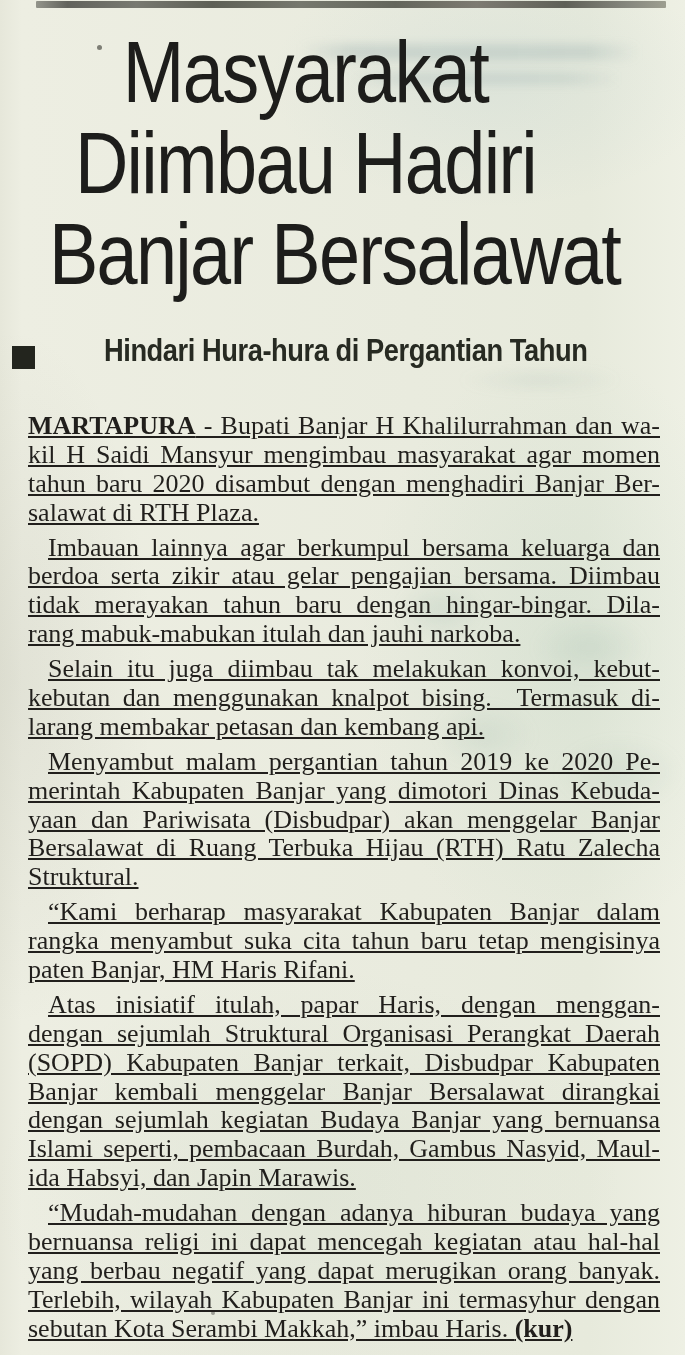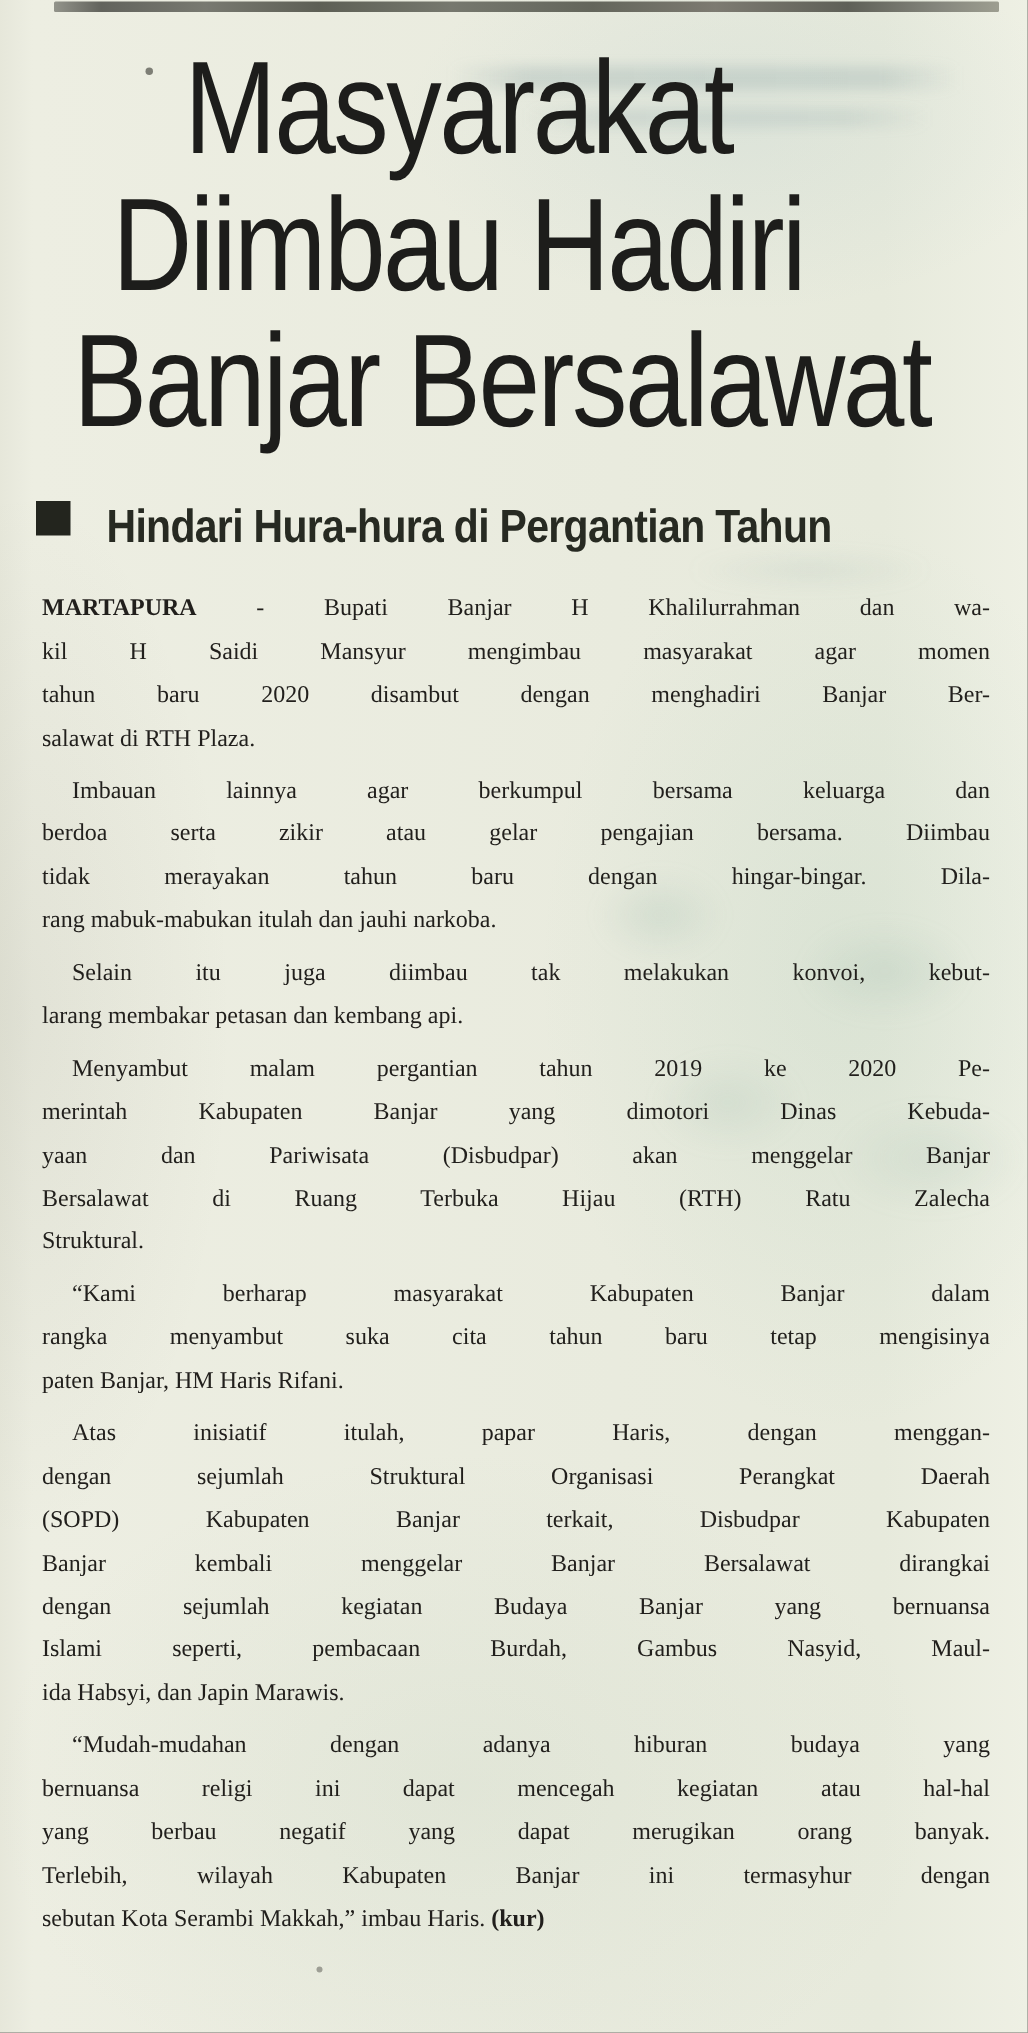--- a/index.html
+++ b/index.html
@@ -38,33 +38,33 @@
   .sp2{left:211px;top:1311px;width:4px;height:4px;opacity:.55;}
 
   .headline{
     position:absolute;top:26px;left:0;width:611px;margin:0;
     text-align:center;font-family:"Liberation Sans", sans-serif;font-weight:400;
     font-size:88px;line-height:91px;letter-spacing:-2px;color:#1d1d1b;
   }
   .hl-line{transform:scaleX(.84);transform-origin:50% 50%;white-space:nowrap;}
 
   .subhead{
-    position:absolute;top:333px;left:24px;width:645px;
-    display:flex;align-items:flex-start;
+    position:absolute;top:333px;left:12px;width:645px;
+    display:flex;align-items:flex-end;gap:45px;
   }
   .sq{width:23px;height:23px;background:#23251e;flex:0 0 auto;margin-top:1px;}
   .subhead-text{
     font-family:"Liberation Sans", sans-serif;font-weight:700;
     font-size:31px;letter-spacing:-.5px;color:#272a22;
     margin-left:24px;transform:scaleX(.88);transform-origin:0 50%;white-space:nowrap;
   }
 
   .body-col{
-    position:absolute;top:392px;left:28px;width:632px;
-    font-size:16px;color:#211f1c;
+    position:absolute;top:412px;left:28px;width:632px;
+    font-size:26px;color:#211f1c;text-decoration:underline;
   }
   .ln{
     height:28.9px;line-height:28.9px;
     text-align:justify;text-align-last:justify;
     white-space:normal;overflow:visible;
   }
   .ln.last{text-align-last:left;}
   .ln.ind{padding-left:20px;}
   .para + .para{margin-top:6px;}
   b{font-weight:700;}
@@ -105,20 +105,21 @@
 
     <div class="para">
       <div class="ln ind">Imbauan lainnya agar berkumpul bersama keluarga dan</div>
       <div class="ln">berdoa serta zikir atau gelar pengajian bersama. Diimbau</div>
       <div class="ln">tidak merayakan tahun baru dengan hingar-bingar. Dila-</div>
       <div class="ln last">rang mabuk-mabukan itulah dan jauhi narkoba.</div>
     </div>
 
     <div class="para">
       <div class="ln ind">Selain itu juga diimbau tak melakukan konvoi, kebut-</div>
+      <div class="ln">kebutan dan menggunakan knalpot bising.&nbsp; Termasuk di-</div>
       <div class="ln last">larang membakar petasan dan kembang api.</div>
     </div>
 
     <div class="para">
       <div class="ln ind">Menyambut malam pergantian tahun 2019 ke 2020 Pe-</div>
       <div class="ln">merintah Kabupaten Banjar yang dimotori Dinas Kebuda-</div>
       <div class="ln">yaan dan Pariwisata (Disbudpar) akan menggelar Banjar</div>
       <div class="ln">Bersalawat di Ruang Terbuka Hijau (RTH) Ratu Zalecha</div>
       <div class="ln last">Struktural.</div>
     </div>

